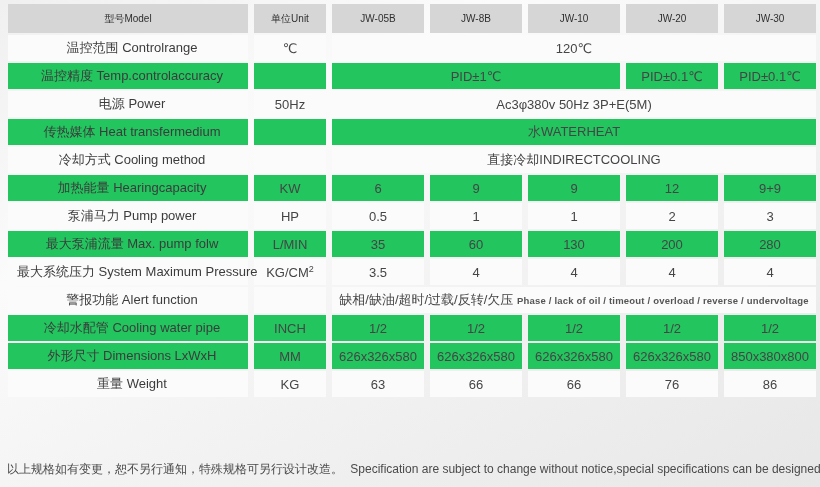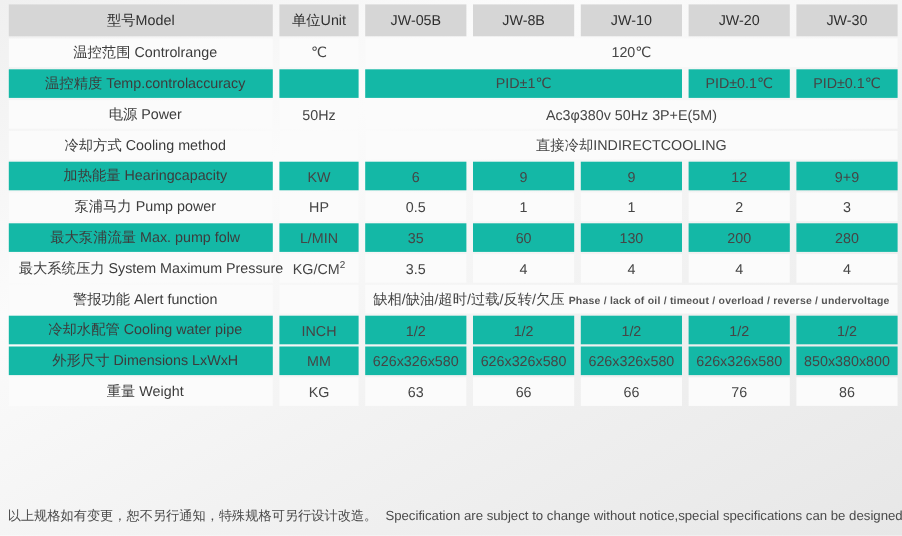--- a/index.html
+++ b/index.html
@@ -23,34 +23,34 @@
     table-layout: fixed;
     width: 814px;
   }
   col.c-model  { width: 240px; }
   col.c-unit   { width: 72px; }
   col.c-val    { width: 92px; }
   th {
     background: #d6d6d6;
     color: #2f2f2f;
     font-weight: 400;
-    font-size: 13px;
+    font-size: 10px;
     height: 27px;
     text-align: center;
     white-space: nowrap;
   }
   td {
     height: 24px;
     font-size: 13px;
     color: #454545;
     text-align: center;
     white-space: nowrap;
     background: #fbfbfb;
   }
-  tr.alt td { background: #14b8a6; }
+  tr.alt td { background: #22c55e; }
   td.c-label {
     text-align: center;
     padding-left: 9px;
     color: #3c3c3c;
   }
   td .en-small {
     font-size: 9.5px;
     font-weight: bold;
     color: #555;
     letter-spacing: 0.2px;
@@ -101,20 +101,25 @@
         <td class="c-label">温控精度 Temp.controlaccuracy</td>
         <td class="c-unit"></td>
         <td class="c-value" colspan="3">PID±1℃</td>
         <td class="c-value">PID±0.1℃</td>
         <td class="c-value">PID±0.1℃</td>
       </tr>
       <tr>
         <td class="c-label">电源 Power</td>
         <td class="c-unit">50Hz</td>
         <td class="c-value" colspan="5">Ac3φ380v 50Hz 3P+E(5M)</td>
+      </tr>
+      <tr class="alt">
+        <td class="c-label">传热媒体 Heat transfermedium</td>
+        <td class="c-unit"></td>
+        <td class="c-value" colspan="5">水WATERHEAT</td>
       </tr>
       <tr>
         <td class="c-label">冷却方式 Cooling method</td>
         <td class="c-unit"></td>
         <td class="c-value" colspan="5">直接冷却INDIRECTCOOLING</td>
       </tr>
       <tr class="alt">
         <td class="c-label">加热能量 Hearingcapacity</td>
         <td class="c-unit">KW</td>
         <td class="c-value">6</td>

